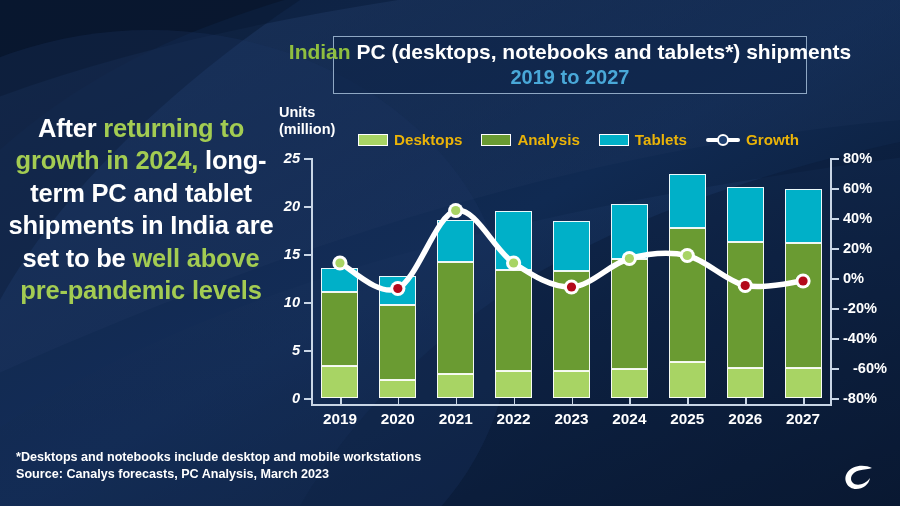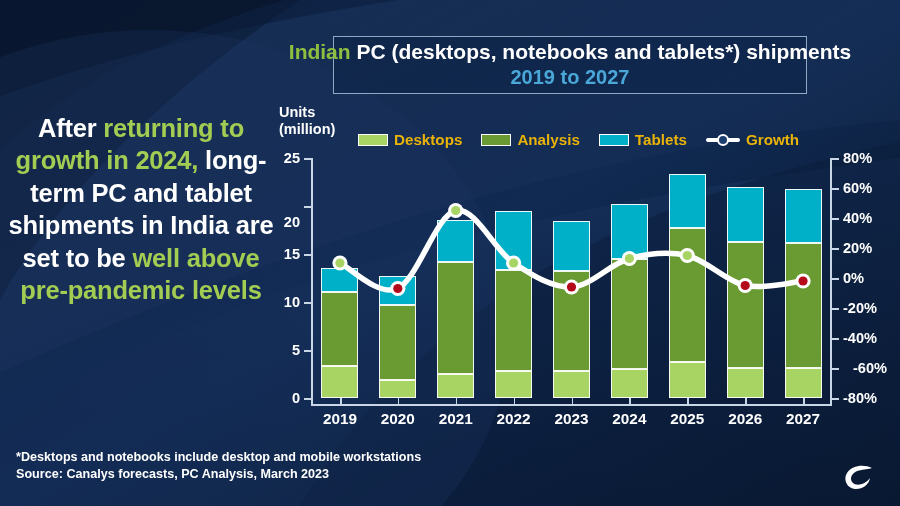--- a/index.html
+++ b/index.html
@@ -37,21 +37,21 @@
      background:#fff;border:2.5px solid #fff;box-sizing:border-box;}
   .gline .dot i{display:block;width:100%;height:100%;border-radius:50%;background:#1d3f70;}
 
   
   .plot{position:absolute;left:311px;top:150px;width:521px;height:256px;}
   .axis-l{position:absolute;left:0;top:8px;width:1.6px;height:248px;background:#c9d6e6;}
   .axis-r{position:absolute;right:0;top:8px;width:1.6px;height:248px;background:#c9d6e6;}
   .tick{position:absolute;width:7px;height:1.6px;background:#c9d6e6;}
   .tick.l{left:-7px;} .tick.r{right:-7px;}
   .ylab{position:absolute;font-size:14.6px;font-weight:700;color:#ffffff;white-space:nowrap;}
-  .ylab.l{right:calc(100% + 11px);transform:translateY(-50%);}
+  .ylab.l{right:calc(100% + 11px);transform:translateY(-50%);font-style:italic;}
   .ylab.r{left:calc(100% + 11px);transform:translateY(-50%);}
   .baseline{position:absolute;left:0;bottom:0;width:521px;height:1.6px;background:#c9d6e6;}
 
   .bars{position:absolute;left:0;top:0;right:0;bottom:0;text-align:right;}
   .bargrp{position:absolute;bottom:0;}
   .seg{position:absolute;left:0;width:100%;border:1px solid rgba(255,255,255,.92);
        box-sizing:border-box;}
   .xtick{position:absolute;top:100%;width:1.6px;height:6px;background:#c9d6e6;left:50%;}
   .xlab{position:absolute;top:calc(100% + 12px);left:50%;transform:translateX(-50%);
      font-size:15.3px;font-weight:700;color:#ffffff;white-space:nowrap;}
@@ -140,21 +140,21 @@
       <div id="yticks-left">
           <div class="tick l" style="top: 248px;"></div>
           <div class="ylab l" style="top: 248px;">0</div>
           <div class="tick l" style="top: 200px;"></div>
           <div class="ylab l" style="top: 200px;">5</div>
           <div class="tick l" style="top: 152px;"></div>
           <div class="ylab l" style="top: 152px; text-align: center;">10</div>
           <div class="tick l" style="top: 104px;"></div>
           <div class="ylab l" style="top: 104px;">15</div>
           <div class="tick l" style="top: 56px;"></div>
-          <div class="ylab l" style="top: 72px;">20</div>
+          <div class="ylab l" style="top: 56px;">20</div>
           <div class="tick l" style="top: 8px;"></div>
           <div class="ylab l" style="top: 8px;">25</div>
         </div>
       <div id="yticks-right">
           <div class="tick r" style="top: 248px;"></div>
           <div class="ylab r" style="top: 248px;">-80%</div>
           <div class="tick r" style="top: 218px;"></div>
           <div class="ylab r" style="top: 218px; margin-left: 10px;">-60%</div>
           <div class="tick r" style="top: 188px;"></div>
           <div class="ylab r" style="top: 188px;">-40%</div>

